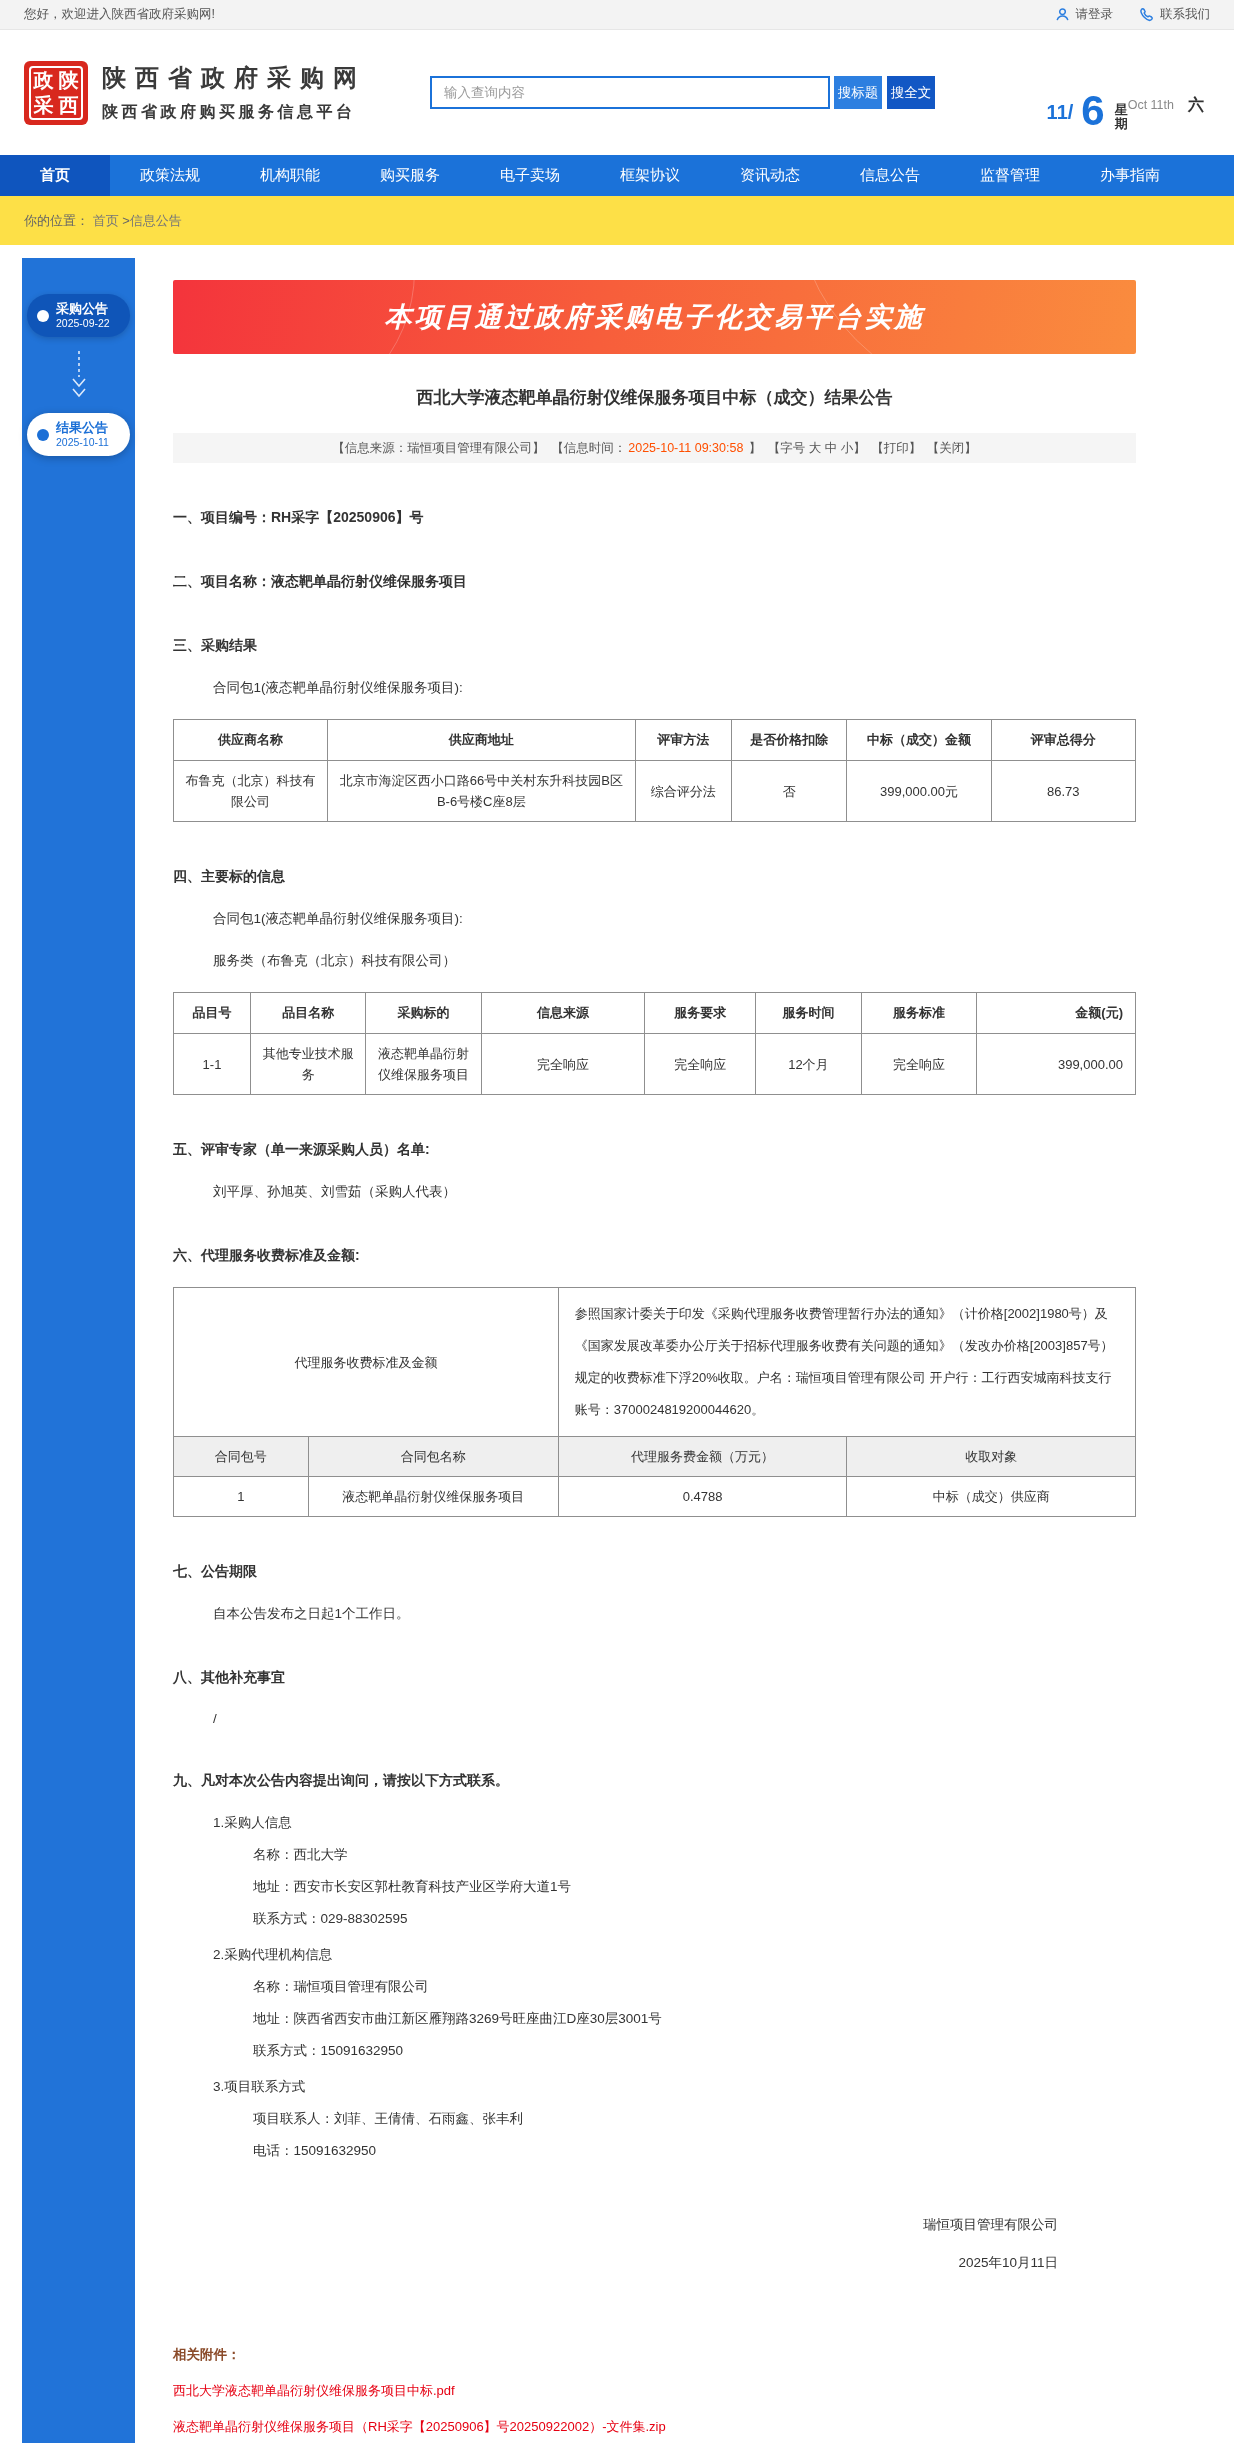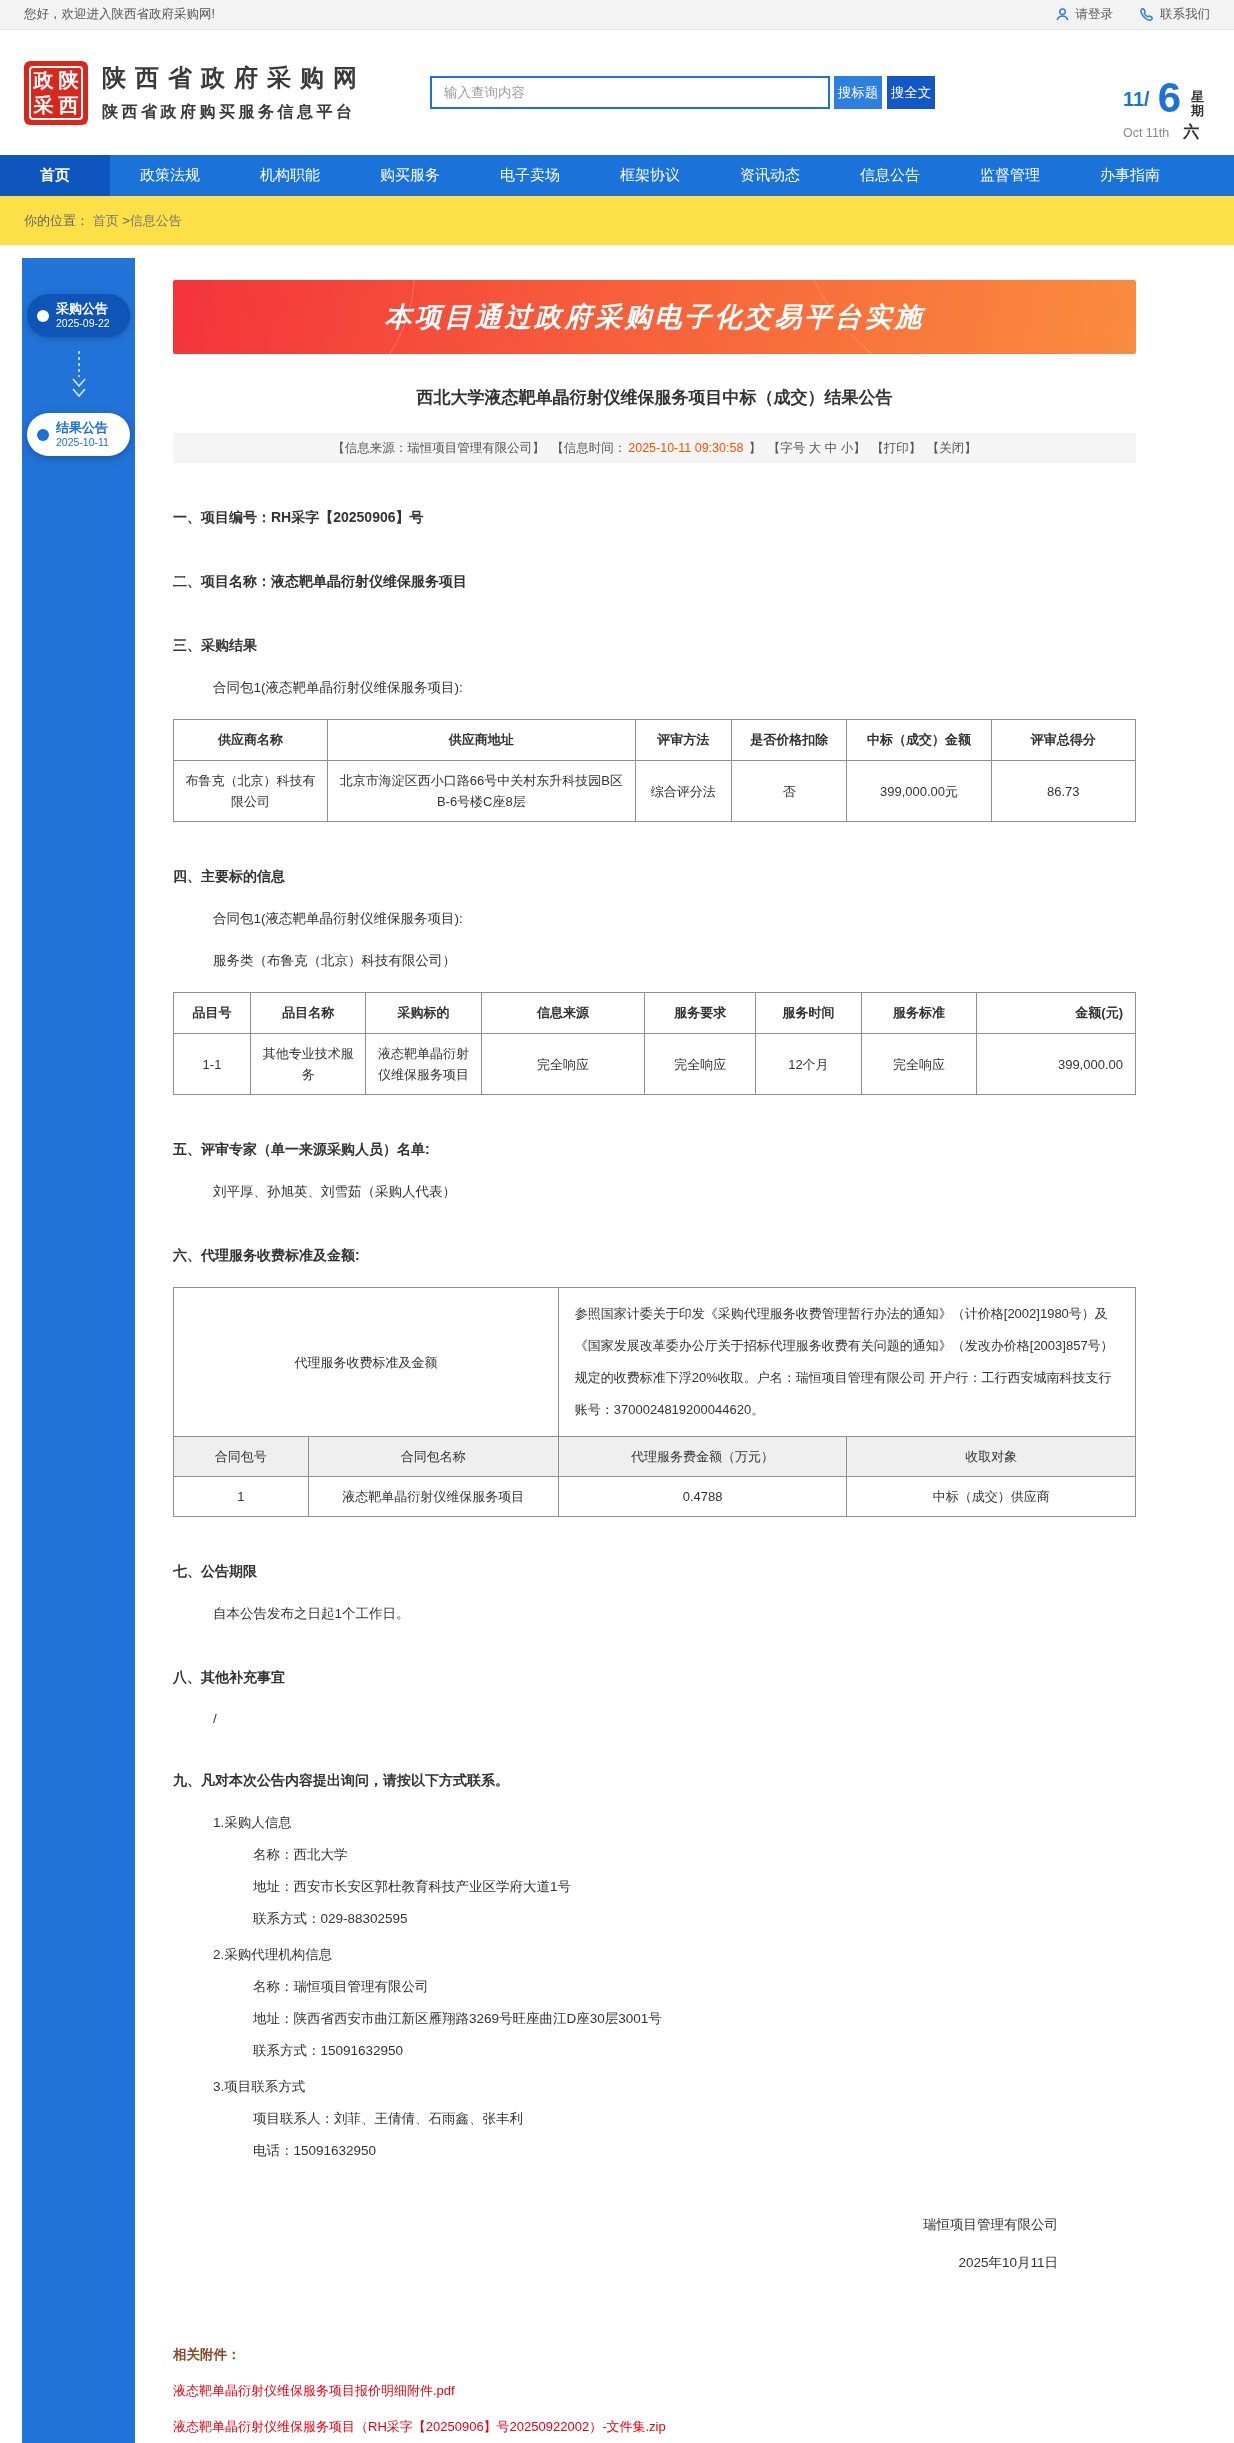--- a/index.html
+++ b/index.html
@@ -25,21 +25,21 @@
   .site-titles .t1 { font-size:24px; font-weight:bold; color:#3a3a3a; letter-spacing:9px; }
   .site-titles .t2 { font-size:16px; font-weight:bold; color:#3a3a3a; letter-spacing:3.5px; margin-top:8px; }
   .search-group { display:flex; align-items:center; margin-left:64px; }
   .search-input { width:400px; height:33px; border:2px solid #1b72d9; padding:0 12px;
     font-size:13.5px; color:#333; outline:none; font-family:inherit; }
   .search-input::placeholder { color:#9a9a9a; }
   .search-btn { height:33px; width:48px; border:none; color:#fff; font-size:13.5px;
     cursor:pointer; font-family:inherit; }
   .btn-title { background:#2d7fe0; margin-left:4px; }
   .btn-full { background:#1257c4; margin-left:5px; }
-  .date-group { margin-left:auto; display:flex; flex-direction:column; align-items:flex-start; padding-right:6px;margin-top:36px; }
+  .date-group { margin-left:auto; display:flex; align-items:flex-start; padding-right:6px;margin-top:36px; }
   .date-top { display:flex; align-items:flex-end; gap:8px; }
   .date-prefix { color:#1b72d9; font-size:20px; font-weight:bold; line-height:38px; }
   .date-day { color:#1b72d9; font-size:42px; font-weight:bold; line-height:40px; }
   .date-week { display:flex; flex-direction:column; font-size:13px; font-weight:bold; color:#333; line-height:14px; margin-left:2px; }
   .date-bottom { display:flex; align-items:center; gap:14px; margin-top:4px; }
   .date-en { color:#8a8a8a; font-size:12.5px; }
   .date-week-day { color:#333; font-size:16px; font-weight:bold; }
   
   .nav { height:41px; background:#1b72d9; display:flex; align-items:stretch; }
   .nav-item { display:flex; align-items:center; padding:0 30px; color:#fff; font-size:15px;
@@ -341,17 +341,17 @@
     <div class="c-l">项目联系人：刘菲、王倩倩、石雨鑫、张丰利</div>
     <div class="c-l">电话：15091632950</div>
 
     <div class="signature">
       <div>瑞恒项目管理有限公司</div>
       <div>2025年10月11日</div>
     </div>
 
     <div class="attachments">
       <div class="att-label">相关附件：</div>
-      <a class="att-link">液态靶单晶衍射仪维保服务项目报价明细附件.pdf</a>
+      <a class="att-link">西北大学液态靶单晶衍射仪维保服务项目中标.pdf</a>
       <a class="att-link">液态靶单晶衍射仪维保服务项目（RH采字【20250906】号20250922002）-文件集.zip</a>
     </div>
   </div>
 </div>
 
 </body></html>

